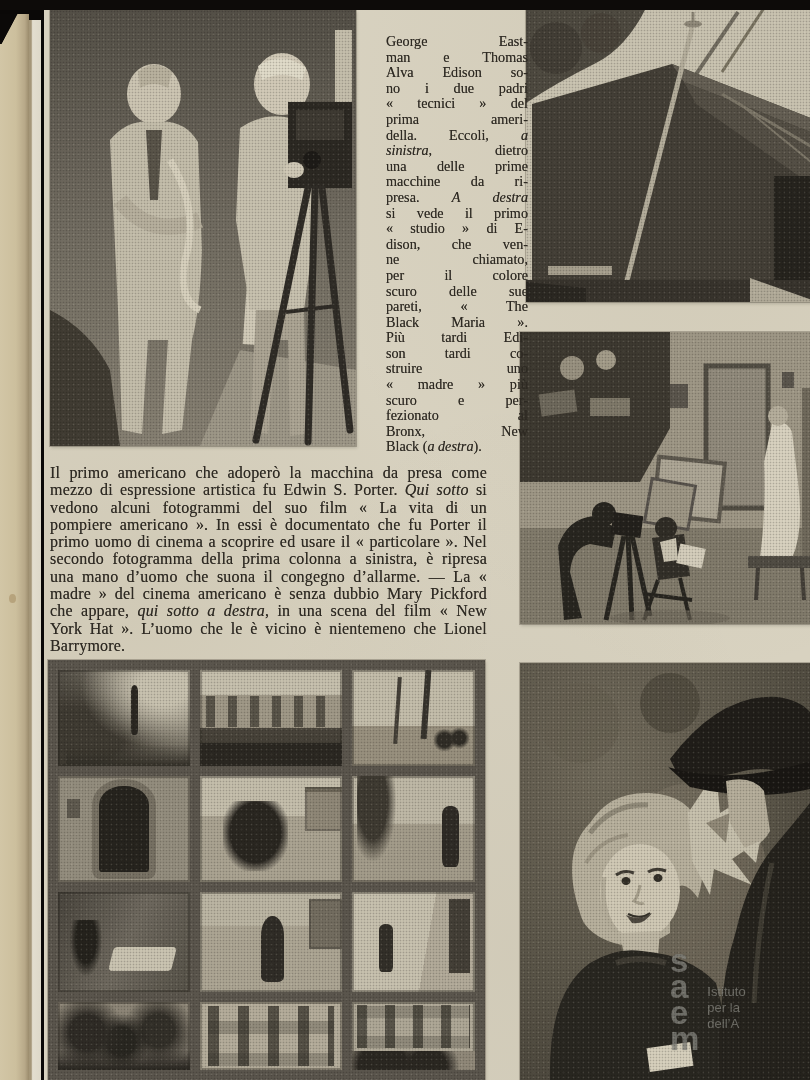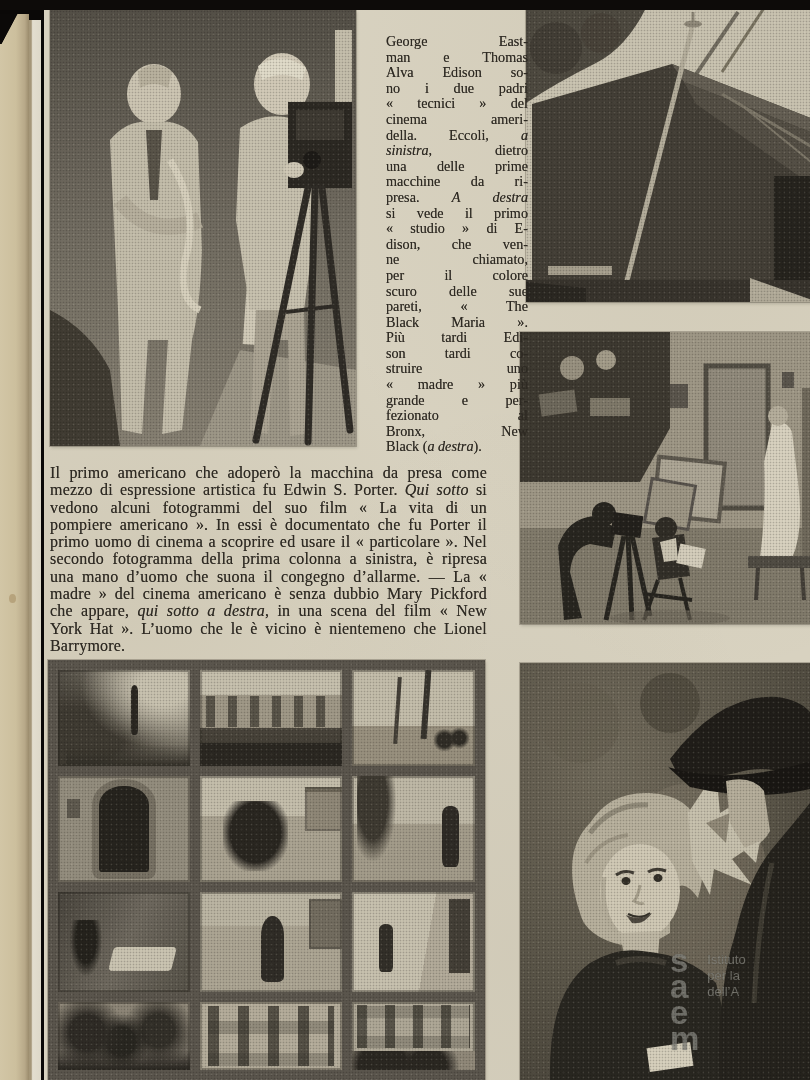--- a/index.html
+++ b/index.html
@@ -161,21 +161,21 @@
 
   
   .watermark{
     position:absolute;left:150px;top:285px;width:190px;z-index:2;
     display:flex;gap:8px;align-items:flex-start;
     font-family:"Liberation Sans","DejaVu Sans",sans-serif;
     color:rgba(145,145,138,.62);pointer-events:none;
   }
   .wm-big span{display:block;font-size:33px;line-height:26px;font-weight:700;
     text-shadow:0 0 1px rgba(60,60,54,.55);}
-  .wm-small{padding-top:4px;}
+  .wm-small{padding-top:4px;margin-top:32px;}
   .wm-small div{font-size:13px;line-height:16px;font-weight:400;
     text-shadow:0 0 1px rgba(60,60,54,.5);white-space:nowrap;}
 </style>
 </head>
 <body>
 
 <div class="scan">
   <div class="top-strip"></div>
   <div class="page-edge"></div>
   <div class="margin-strip"></div>
@@ -283,39 +283,39 @@
         <ellipse cx="150" cy="286" rx="60" ry="8" fill="#6a6457" opacity=".6"></ellipse>
       </svg>
     </figure>
 
     <div class="coltext">
         <div class="cline"><span>George East-</span></div>
         <div class="cline"><span>man e Thomas</span></div>
         <div class="cline"><span>Alva Edison so-</span></div>
         <div class="cline"><span>no i due padri</span></div>
         <div class="cline"><span>« tecnici » del</span></div>
-        <div class="cline"><span>cinema ameri-</span></div>
+        <div class="cline"><span>prima ameri-</span></div>
         <div class="cline"><span>della. Eccoli, </span><i>a</i></div>
         <div class="cline"><i>sinistra</i><span>, dietro</span></div>
         <div class="cline"><span>una delle prime</span></div>
         <div class="cline"><span>macchine da ri-</span></div>
         <div class="cline"><span>presa. </span><i>A destra</i></div>
         <div class="cline"><span>si vede il primo</span></div>
         <div class="cline"><span>« studio » di E-</span></div>
         <div class="cline"><span>dison, che ven-</span></div>
         <div class="cline"><span>ne chiamato,</span></div>
         <div class="cline"><span>per il colore</span></div>
         <div class="cline"><span>scuro delle sue</span></div>
         <div class="cline"><span>pareti, « The</span></div>
         <div class="cline"><span>Black Maria ».</span></div>
         <div class="cline"><span>Più tardi Edi-</span></div>
         <div class="cline"><span>son tardi co-</span></div>
         <div class="cline"><span>struire uno</span></div>
         <div class="cline"><span>« madre » più</span></div>
-        <div class="cline"><span>grande e per-</span></div>
+        <div class="cline"><span>scuro e per-</span></div>
         <div class="cline"><span>fezionato al</span></div>
         <div class="cline"><span>Bronx, New</span></div>
         <div class="cline cl-last"><span>Black (</span><i>a destra</i><span>).</span></div>
       </div>
 
     <div class="bodytext"><span>Il primo americano che adoperò la macchina da presa come mezzo di espressione artistica fu Edwin S. Porter. </span><i>Qui sotto</i><span> si vedono alcuni fotogrammi del suo film « La vita di un pompiere americano ». In essi è documentato che fu Porter il primo uomo di cinema a scoprire ed usare il « particolare ». Nel secondo fotogramma della prima colonna a sinistra, è ripresa una mano d’uomo che suona il congegno d’allarme. — La « madre » del cinema americano è senza dubbio Mary Pickford che appare, </span><i>qui sotto a destra</i><span>, in una scena del film « New York Hat ». L’uomo che le è vicino è nientemeno che Lionel Barrymore.</span></div>
 
     <figure class="photo photo-frames">
       <div class="framegrid">
           <div class="frame sc-fire-smoke-figure">

